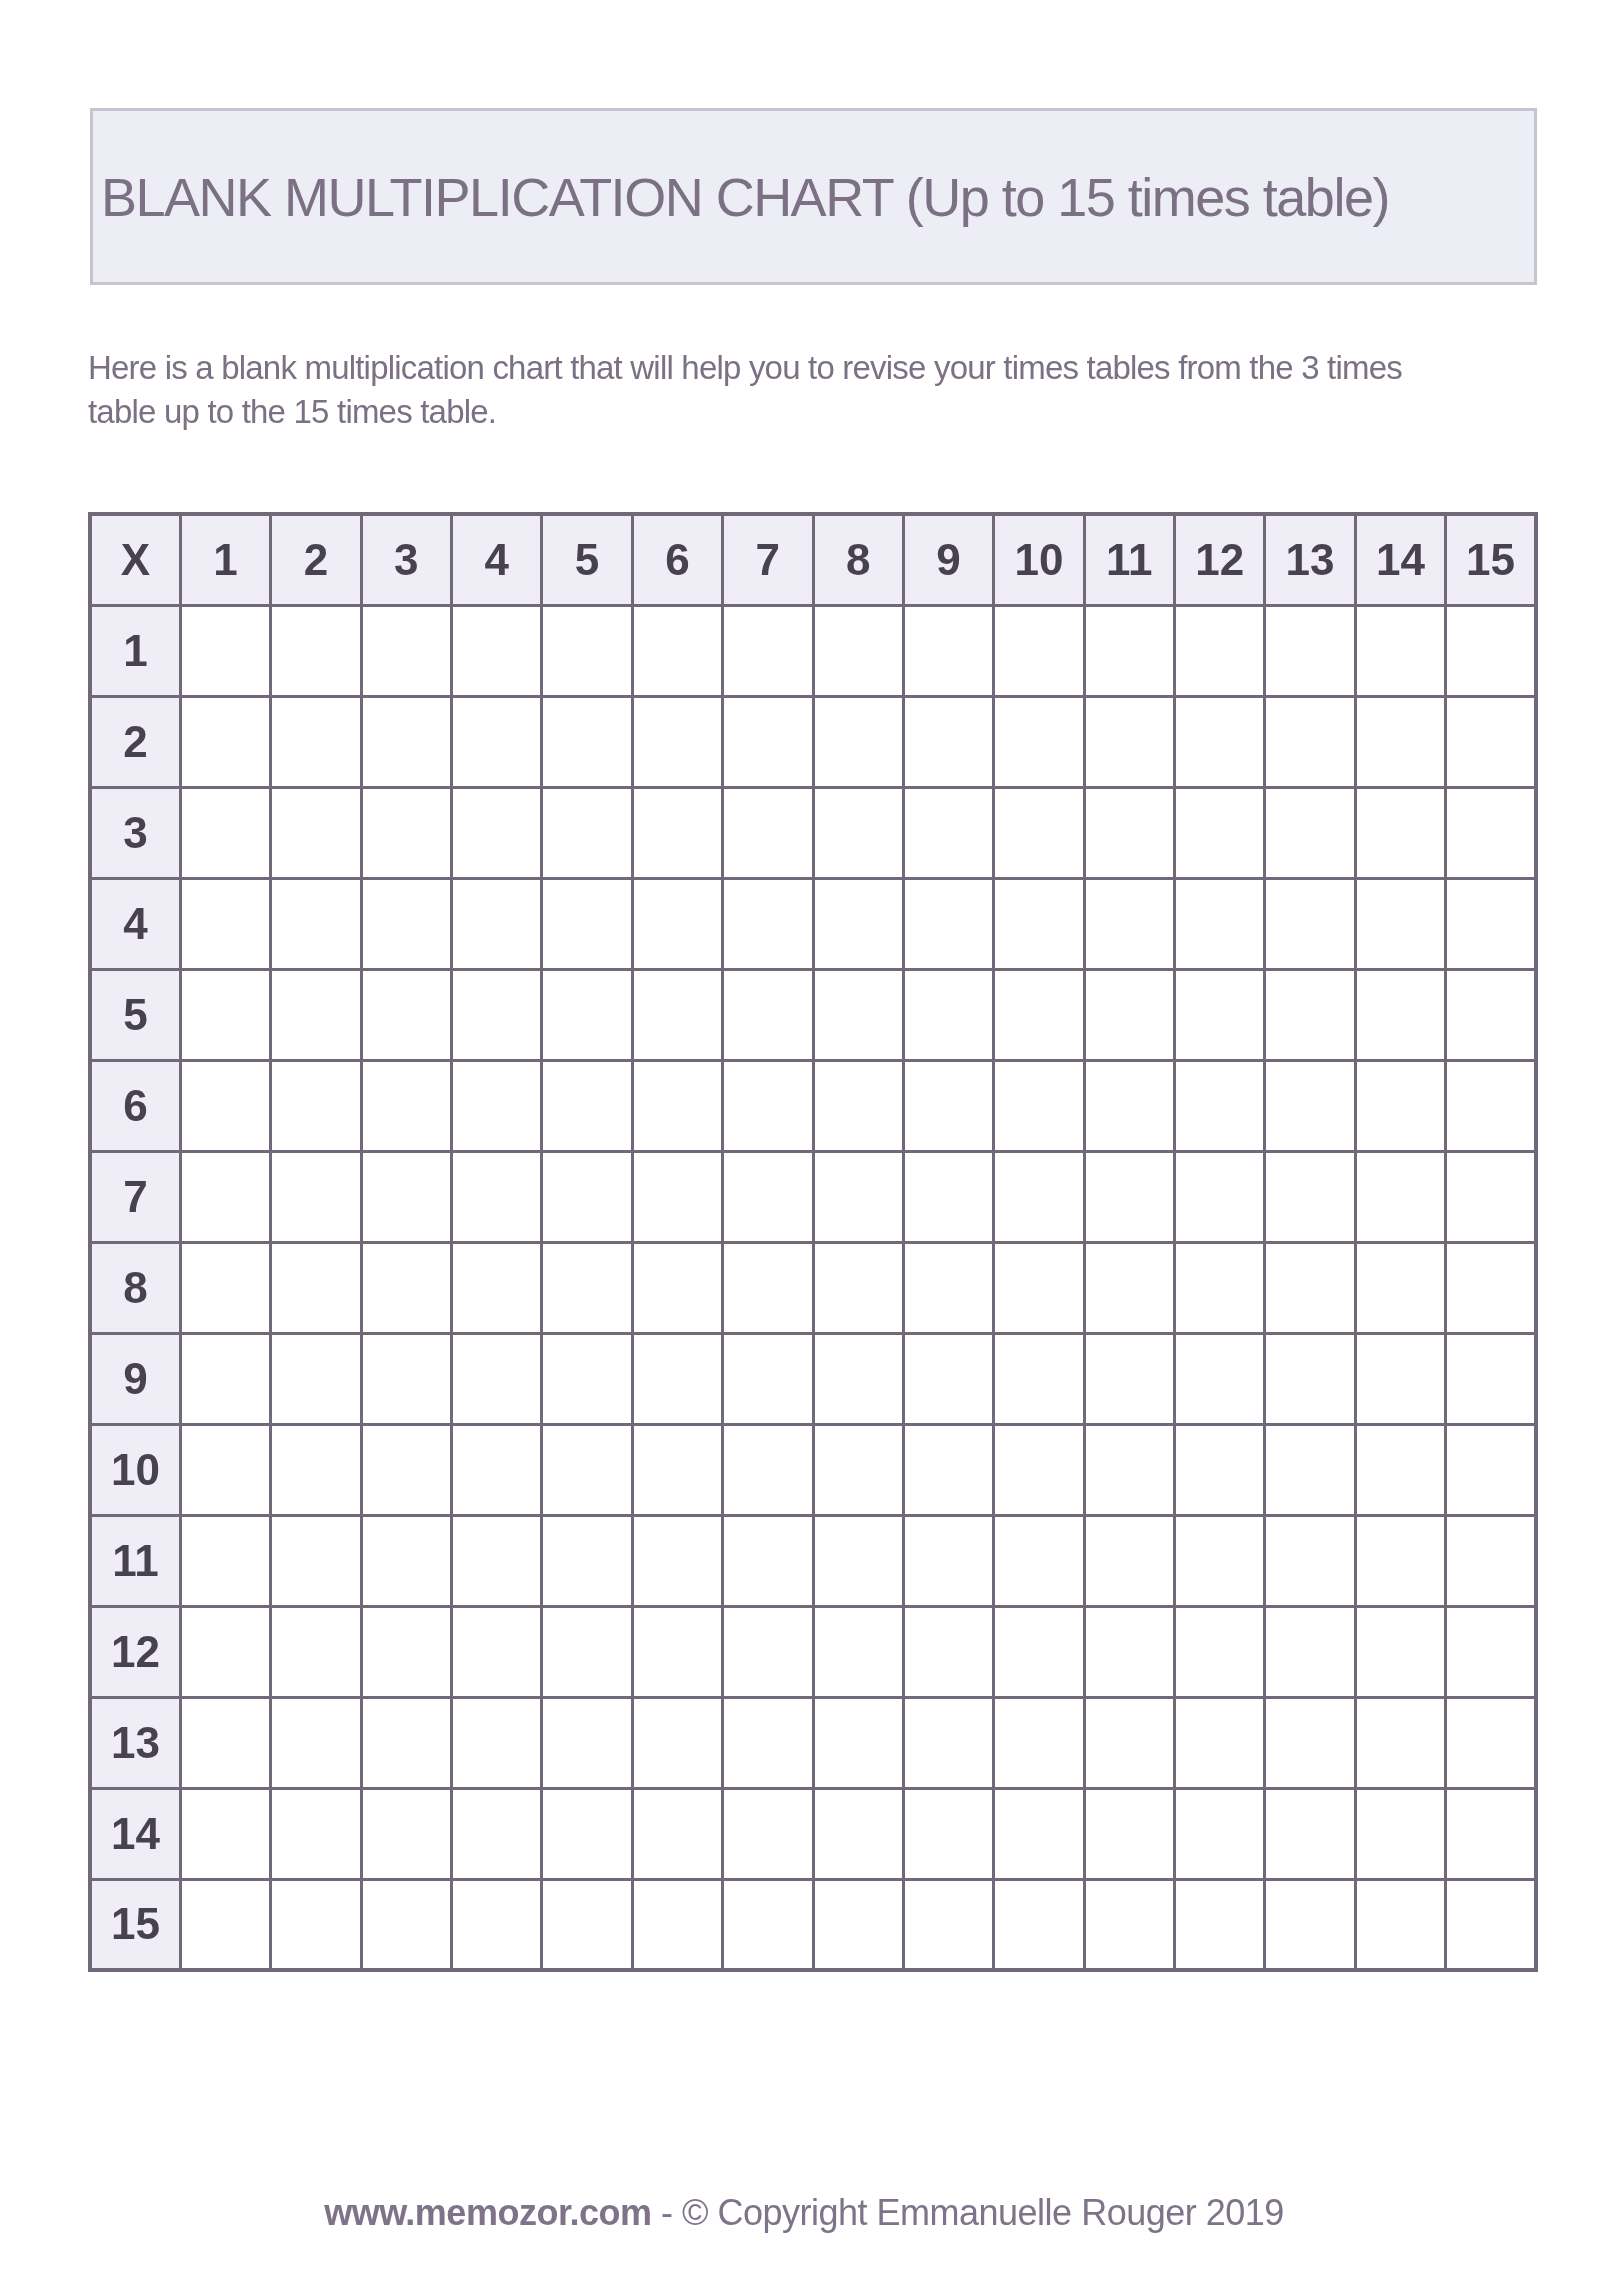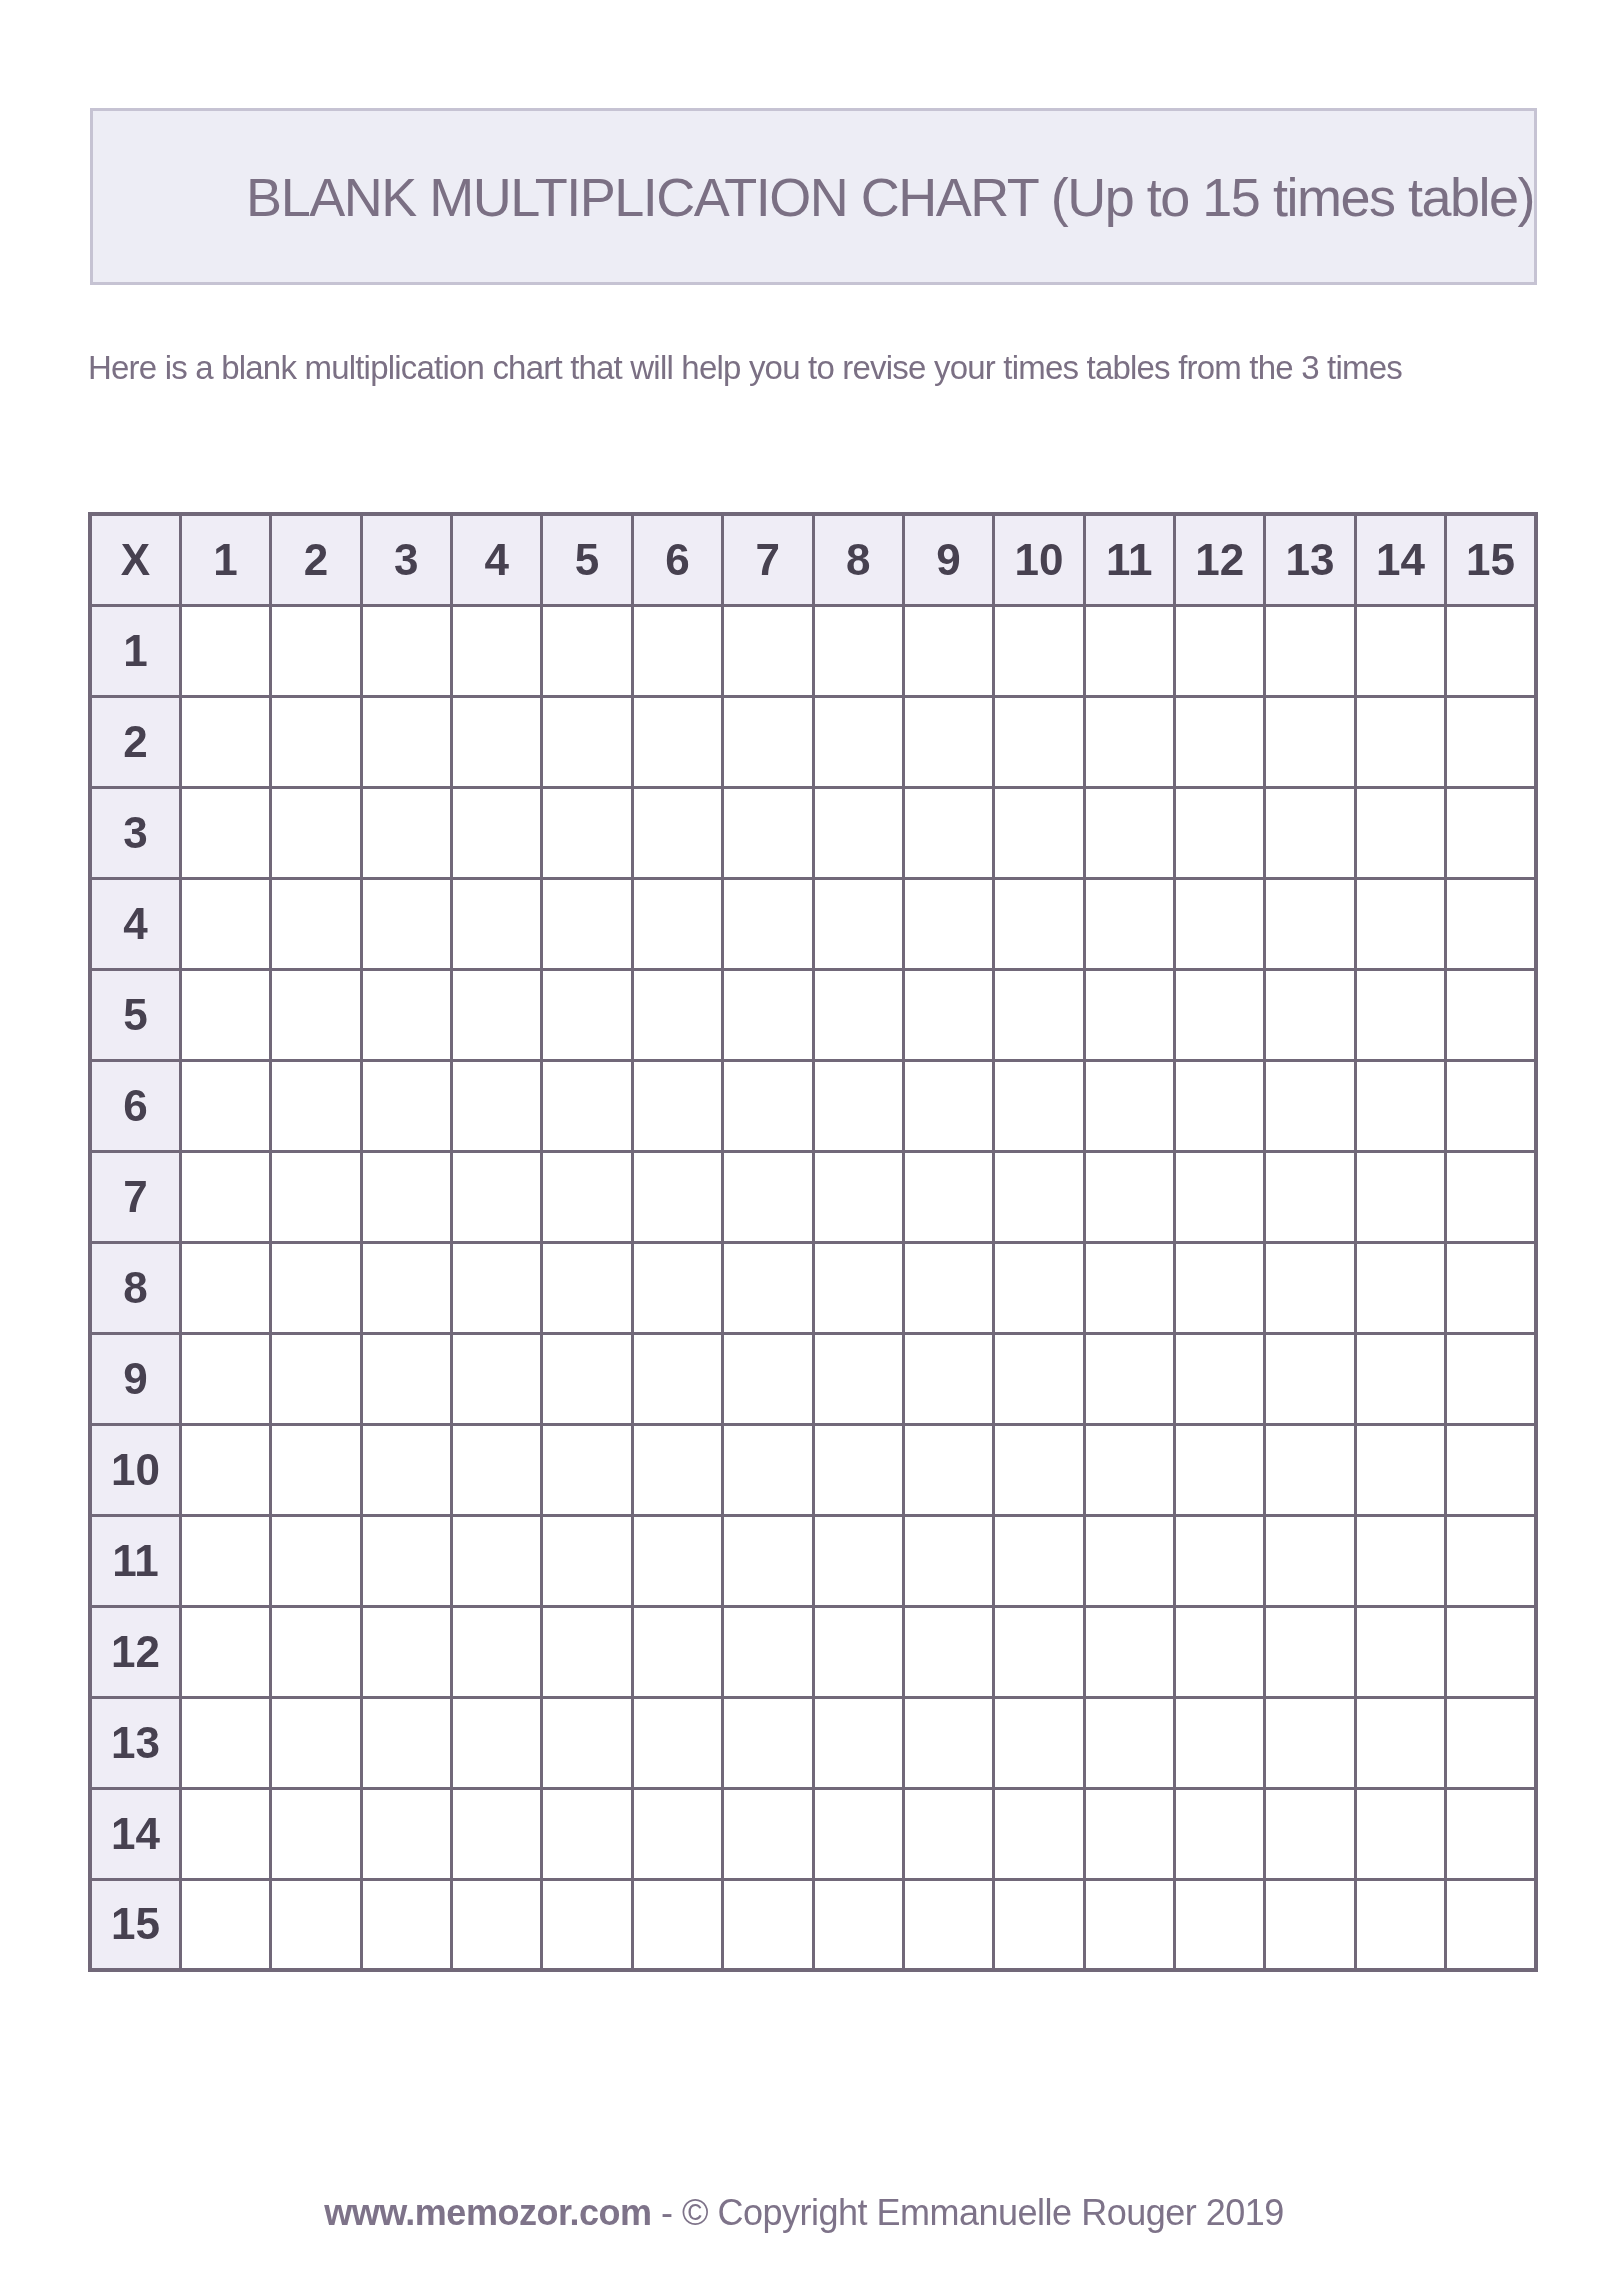--- a/index.html
+++ b/index.html
@@ -19,21 +19,21 @@
     position: absolute;
     left: 90px;
     top: 108px;
     width: 1447px;
     height: 177px;
     box-sizing: border-box;
     background: #ededf5;
     border: 3px solid #c6c3d3;
     display: flex;
     align-items: center;
-    justify-content: flex-end;
+    justify-content: flex-start;
     padding-left: 8px;
   }
   .title-box h1 {
     margin: 0;
     font-size: 54px;
     font-weight: 400;
     letter-spacing: -1.5px;
     color: #7b7084;
     white-space: nowrap;
   }
@@ -96,20 +96,21 @@
 <body>
 
 <div class="page">
 
   <div class="title-box">
     <h1>BLANK MULTIPLICATION CHART (Up to 15 times table)</h1>
   </div>
 
   <div class="intro">
     <div>Here is a blank multiplication chart that will help you to revise your times tables from the 3 times</div>
+    <div>table up to the 15 times table.</div>
   </div>
 
   <table class="mult-table">
     <tbody>
         <tr>
           <th>X</th>
           <th>1</th>
           <th>2</th>
           <th>3</th>
           <th>4</th>

